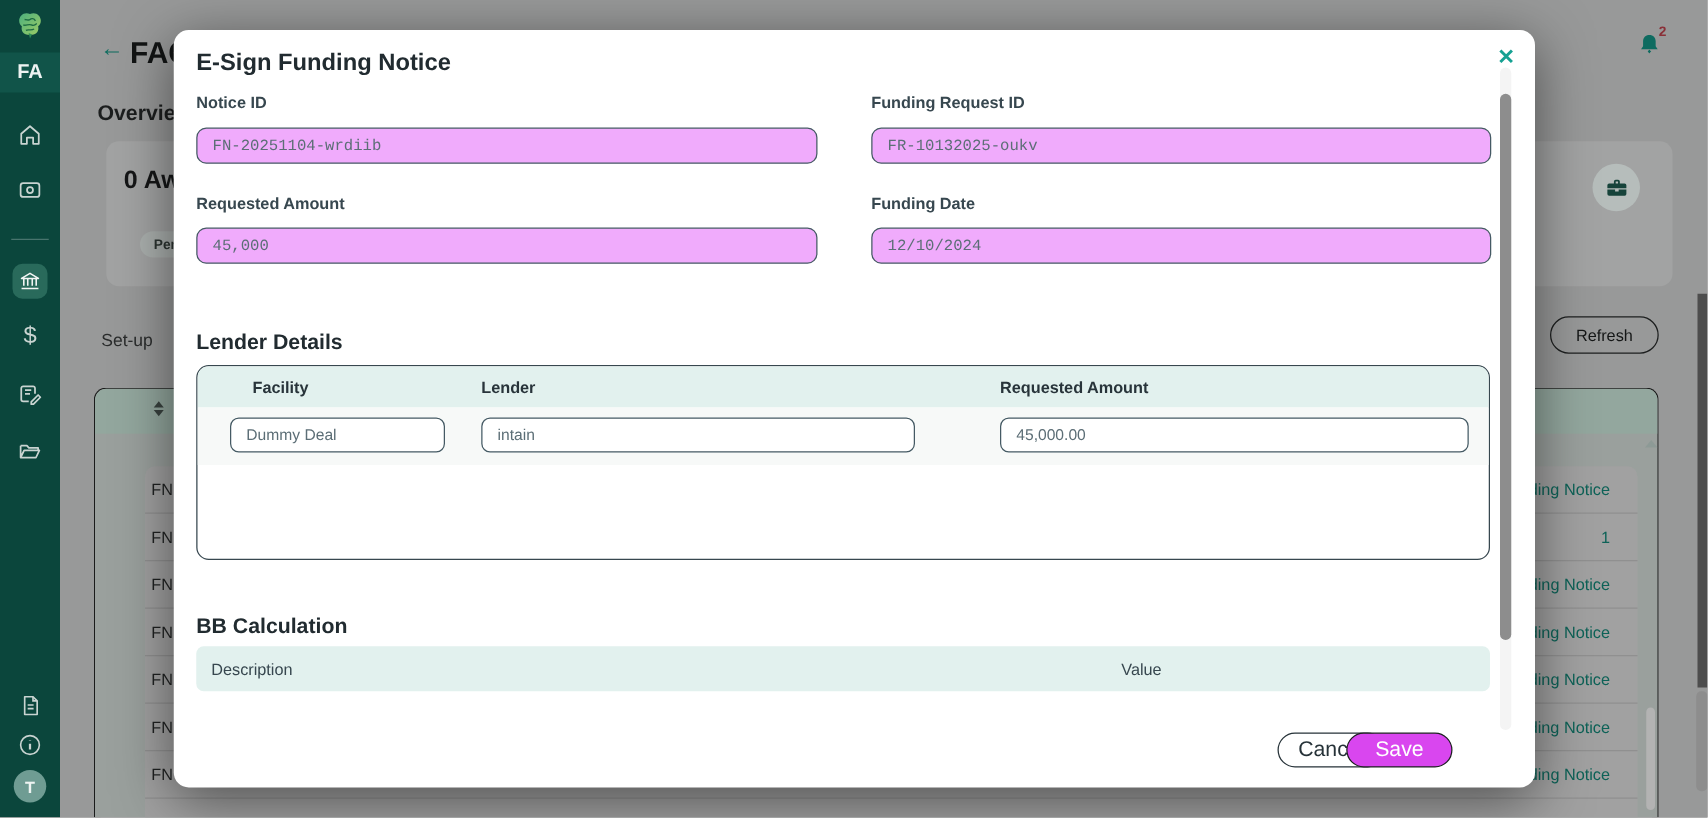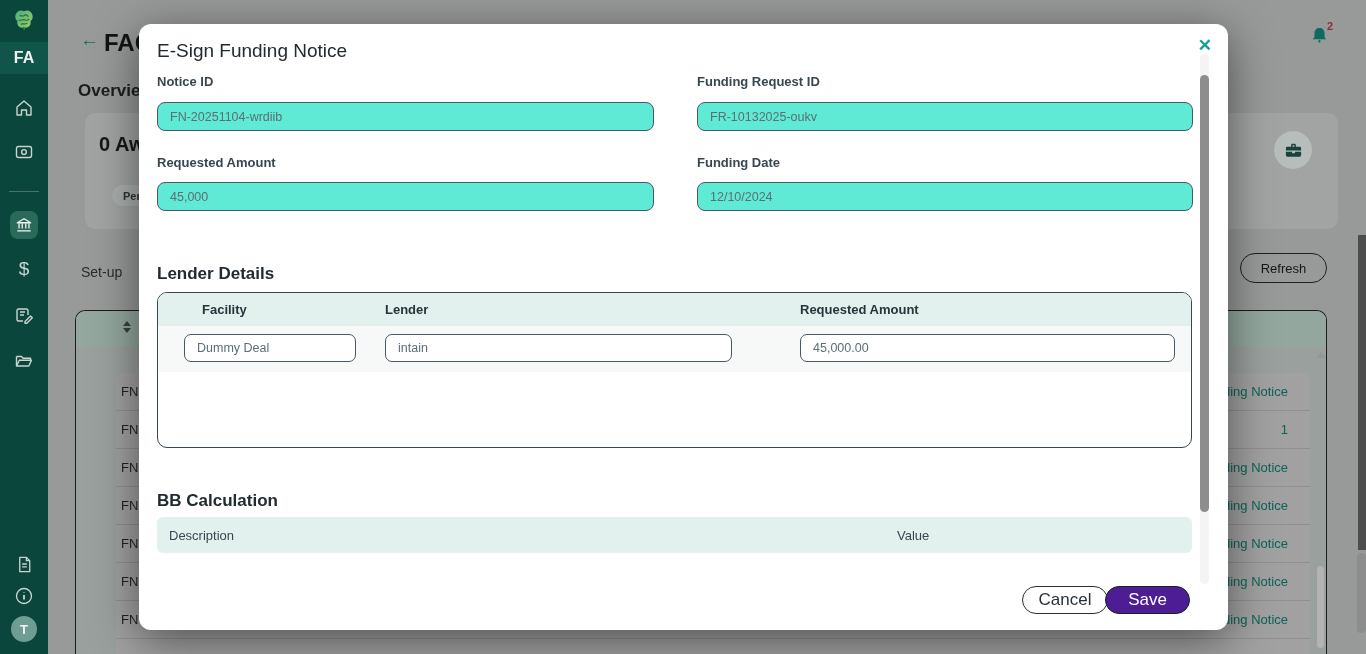--- a/index.html
+++ b/index.html
@@ -49,42 +49,42 @@
   .bg-row .rlink { position:absolute; right:22px; top:11px; font-size:13px; color:#0d6257; }
   .tbl-arrow { position:absolute; left:1240px; top:41px; width:0; height:0; border-left:5px solid transparent;
     border-right:5px solid transparent; border-bottom:6px solid #8d9a96; }
   .tbl-thumb { position:absolute; left:1241px; top:255px; width:7px; height:82px; background:#b3b3b3; border-radius:4px; }
   .pg-thumb { position:absolute; left:1358px; top:235px; width:8px; height:315px; background:#4d4d4d; z-index:1; }
   .pg-thumb2 { position:absolute; left:1357px; top:553px; width:9px; height:80px; background:#8d8d8d; border-radius:4px; z-index:1; }
 
   
   .modal { position:absolute; left:139px; top:24px; width:1089px; height:606px; background:#ffffff;
     border-radius:12px; box-shadow:0 10px 45px rgba(0,0,0,.5); z-index:3; }
-  .modal-title { position:absolute; left:18px; top:16px; font-size:19px; font-weight:400; color:#212b30; }
+  .modal-title { position:absolute; left:18px; top:16px; font-size:19px; font-weight:700; color:#212b30; }
   .modal-close { position:absolute; right:16px; top:11px; color:#16a193; font-size:17px; font-weight:700; cursor:pointer; }
   .f-label { position:absolute; font-size:13px; font-weight:600; color:#37474f; }
-  .f-input { position:absolute; height:29px; border:1.3px solid #455a64; border-radius:8px; background:#5eead4;
-    color:#5c6e76; font-size:12.5px; padding:0 12px; font-family:Liberation Sans, sans-serif; outline:none; }
+  .f-input { position:absolute; height:29px; border:1.3px solid #455a64; border-radius:8px; background:#f0abfc;
+    color:#5c6e76; font-size:12.5px; padding:0 12px; font-family:Liberation Mono, monospace; outline:none; }
   .sec-heading { position:absolute; left:18px; font-size:17px; font-weight:700; color:#212b30; }
 
   .lender-table { position:absolute; left:18px; top:268px; width:1035px; height:156px;
     border:1.3px solid #37474f; border-radius:10px; overflow:hidden; background:#fff; }
   .lt-head { position:absolute; left:0; top:0; width:100%; height:33px; background:#e2f1ee; }
   .lt-col { position:absolute; top:9px; font-size:13px; font-weight:600; color:#28343a; }
   .lt-rowband { position:absolute; left:0; top:33px; width:100%; height:46px; background:#f7f9f8; }
   .lt-input { position:absolute; top:8px; height:28px; border:1.3px solid #455a64; border-radius:7px; background:#fff;
     color:#5c6e76; font-size:12.5px; padding:12px 12px; font-family:"Liberation Sans",sans-serif; outline:none; }
 
   .bb-head { position:absolute; left:18px; top:493px; width:1035px; height:36px; background:#e2f1ee; border-radius:6px; }
   .bb-col { position:absolute; top:11px; font-size:13px; color:#37474f; }
 
   .btn { position:absolute; top:562px; height:28px; border-radius:14px; font-size:17px;
     display:flex; align-items:center; justify-content:center; cursor:pointer; font-family:"Liberation Sans",sans-serif; }
   .btn-cancel { left:883px; width:86px; background:#fff; border:1.3px solid #263238; color:#263238; }
-  .btn-save { left:966px; width:85px; background:#4c1d95; border:1.3px solid #1d2021; color:#fff; }
+  .btn-save { left:938px; width:85px; background:#d946ef; border:1.3px solid #1d2021; color:#fff; }
 
   .m-sb-track { position:absolute; left:1061px; top:30px; width:9px; height:530px; background:#f4f4f4; border-radius:5px; }
   .m-sb-thumb { position:absolute; left:1061px; top:51px; width:9px; height:437px; background:#8d8d8d; border-radius:5px; }
 
   svg { display:block; }
 </style>
 </head>
 <body>
 
 <div id="screen">

